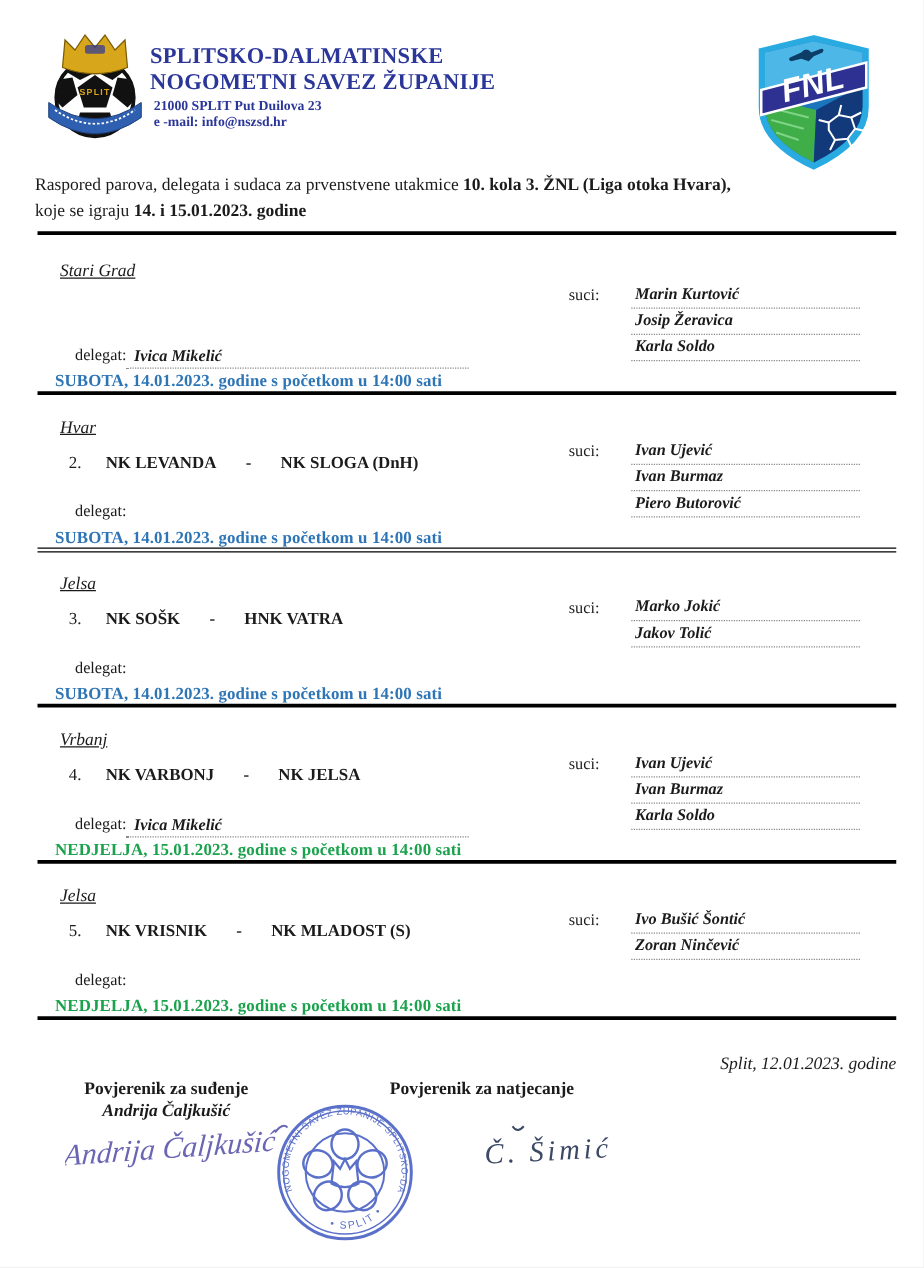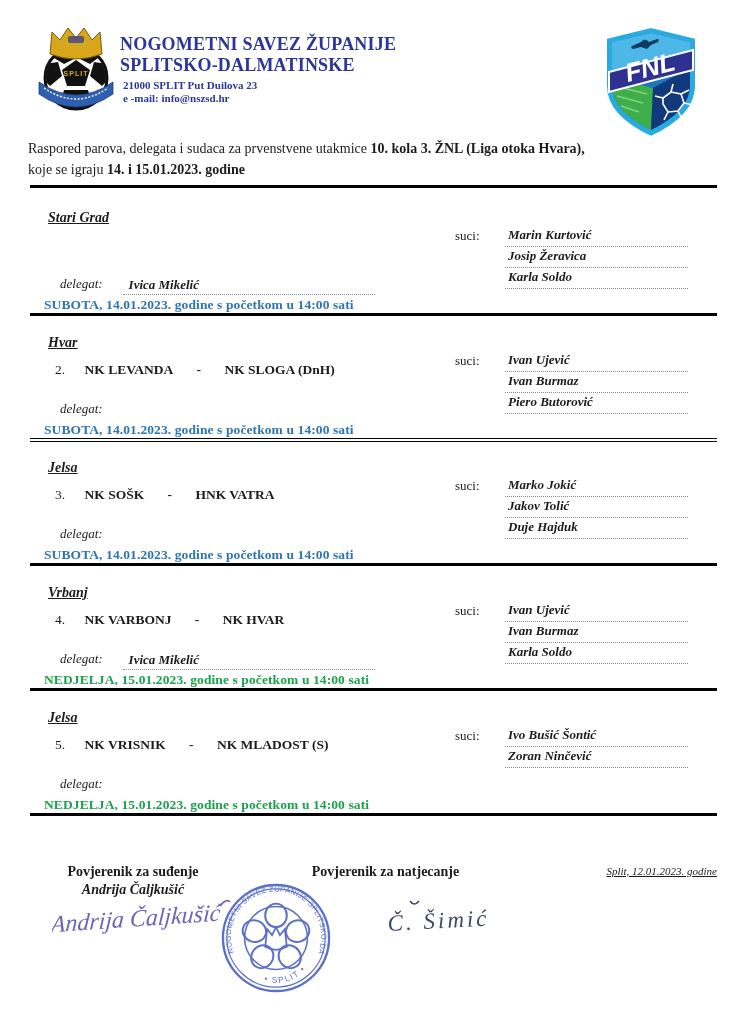--- a/index.html
+++ b/index.html
@@ -14,40 +14,40 @@
   .org-line{font-weight:bold;color:#2b3699;font-size:18px;line-height:21px;letter-spacing:.2px;}
   .org-addr{font-weight:bold;color:#2b3699;font-size:11px;line-height:13px;margin-top:3px;padding-left:3px;}
   .org-mail{font-weight:bold;color:#2b3699;font-size:11px;line-height:13px;padding-left:3px;}
   .fnl{position:absolute;left:601px;top:26px;width:100px;height:112px;}
   
   .intro{position:absolute;left:28px;top:138px;width:695px;font-size:14px;line-height:21px;}
   .intro b{font-weight:bold;}
   .rule{position:absolute;left:30px;width:687px;height:3px;background:#000;}
   
   .block{position:absolute;left:30px;width:687px;height:125px;}
-  .venue{position:absolute;left:18px;top:0;font-size:14px;font-weight:bold;font-style:italic;text-decoration:underline;}
+  .venue{position:absolute;left:18px;top:0;font-size:14px;font-weight:normal;font-style:italic;text-decoration:underline;}
   .match-line{position:absolute;left:25px;top:27px;font-size:13.5px;white-space:nowrap;}
   .match-no{font-weight:normal;margin-right:16px;}
   .team{font-weight:bold;}
   .vs-dash{font-weight:bold;margin:0 20px;}
   .suci-label{position:absolute;left:425px;top:18px;font-size:13px;}
   .refs{position:absolute;left:475px;top:16px;width:183px;}
   .ref-line{height:20px;line-height:18px;font-size:13px;font-weight:bold;font-style:italic;border-bottom:1px dotted #8a8a8a;padding-left:3px;}
   .delegat-row{position:absolute;left:30px;top:66px;width:315px;display:flex;font-size:13px;}
-  .delegat-label{white-space:nowrap;margin-right:20px;font-style:italic;}
+  .delegat-label{white-space:nowrap;margin-right:0;}
   .delegat-name{flex:1;font-weight:bold;font-style:italic;border-bottom:1px dotted #8a8a8a;padding-left:6px;line-height:18px;}
   .schedule{position:absolute;left:14px;top:87px;font-size:13.5px;font-weight:600;letter-spacing:.1px;}
   .divider{position:absolute;left:0;right:0;top:103px;height:3px;background:#000;}
   .divider.double{background:none;height:2px;border-top:1.6px solid #000;border-bottom:1.6px solid #000;}
   
   .foot-left{position:absolute;left:38px;top:863px;width:190px;text-align:center;}
   .foot-center{position:absolute;left:283px;top:863px;width:205px;text-align:center;}
   .foot-title{font-size:14px;font-weight:bold;line-height:18px;}
   .foot-name{font-size:14px;font-weight:bold;font-style:italic;line-height:18px;}
-  .place-date{position:absolute;right:22px;top:865px;font-size:11px;font-style:italic;text-decoration:underline;}
+  .place-date{position:absolute;right:22px;top:844px;font-size:14px;font-style:italic;}
   .sig-left{position:absolute;left:52px;top:892px;width:210px;height:60px;}
   .sig-center{position:absolute;left:382px;top:893px;width:150px;height:55px;}
   .stamp{position:absolute;left:219px;top:882px;width:114px;height:112px;opacity:.85;}
 </style>
 </head>
 <body>
 
 <div class="page">
 
   <svg class="crest" viewBox="0 0 78 102">
@@ -74,22 +74,22 @@
       <rect x="30" y="12" width="16" height="7" rx="2" fill="#2b3699" opacity=".7"></rect>
     </g>
 
     <g>
       <path d="M1 58 Q38 84 75 58 L75 70 Q38 96 1 70 Z" fill="#2e5fb0" stroke="#1d3f7d" stroke-width=".8"></path>
       <path d="M6 64 Q38 86 70 64" fill="none" stroke="#ffffff" stroke-width="1.4" stroke-dasharray="2 1.6"></path>
     </g>
   </svg>
 
   <div class="org-block">
+    <div class="org-line">SPLITSKO-DALMATINSKE</div>
     <div class="org-line">NOGOMETNI SAVEZ ŽUPANIJE</div>
-    <div class="org-line">SPLITSKO-DALMATINSKE</div>
     <div class="org-addr">21000 SPLIT  Put Duilova 23</div>
     <div class="org-mail">e -mail: info@nszsd.hr</div>
   </div>
 
   <svg class="fnl" viewBox="0 0 100 112">
     <path d="M50 1 L95 12 V60 Q95 90 50 111 Q5 90 5 60 V12 Z" fill="#29abe2" stroke="#ffffff" stroke-width="2"></path>
     <path d="M50 7 L89 16 V59 Q89 85 50 104 Q11 85 11 59 V16 Z" fill="#1b75bc"></path>
 
     <path d="M50 7 L89 16 V34 L11 52 V16 Z" fill="#4db8e8"></path>
     <path d="M40 16 q4 -5 8 0 l8 -3 q3 0 1 3 l-7 3 -4 4 -6 -2 -8 2 q-3 -1 -1 -3 z" fill="#0d3c66"></path>
@@ -156,36 +156,35 @@
       <div class="match-line">
         <span class="match-no">3.</span>
         <span class="team">NK SOŠK</span>
         <span class="vs-dash">-</span>
         <span class="team">HNK VATRA</span>
       </div>
       <div class="suci-label">suci:</div>
       <div class="refs">
           <div class="ref-line">Marko Jokić</div>
           <div class="ref-line">Jakov Tolić</div>
-          <div class="ref-line">Duje Hajduk</div>
         </div>
       <div class="delegat-row">
         <span class="delegat-label">delegat:</span>
       </div>
       <div class="schedule" style="color: rgb(46, 117, 182);">SUBOTA, 14.01.2023. godine s početkom u 14:00 sati</div>
       <div class="divider"></div>
     </div>
 
     <div class="block" style="top: 585px;">
       <div class="venue">Vrbanj</div>
       <div class="match-line">
         <span class="match-no">4.</span>
         <span class="team">NK VARBONJ</span>
         <span class="vs-dash">-</span>
-        <span class="team">NK HVAR</span>
+        <span class="team">NK JELSA</span>
       </div>
       <div class="suci-label">suci:</div>
       <div class="refs">
           <div class="ref-line">Ivan Ujević</div>
           <div class="ref-line">Ivan Burmaz</div>
           <div class="ref-line">Karla Soldo</div>
         </div>
       <div class="delegat-row">
         <span class="delegat-label">delegat:</span>
         <span class="delegat-name">Ivica Mikelić</span>

